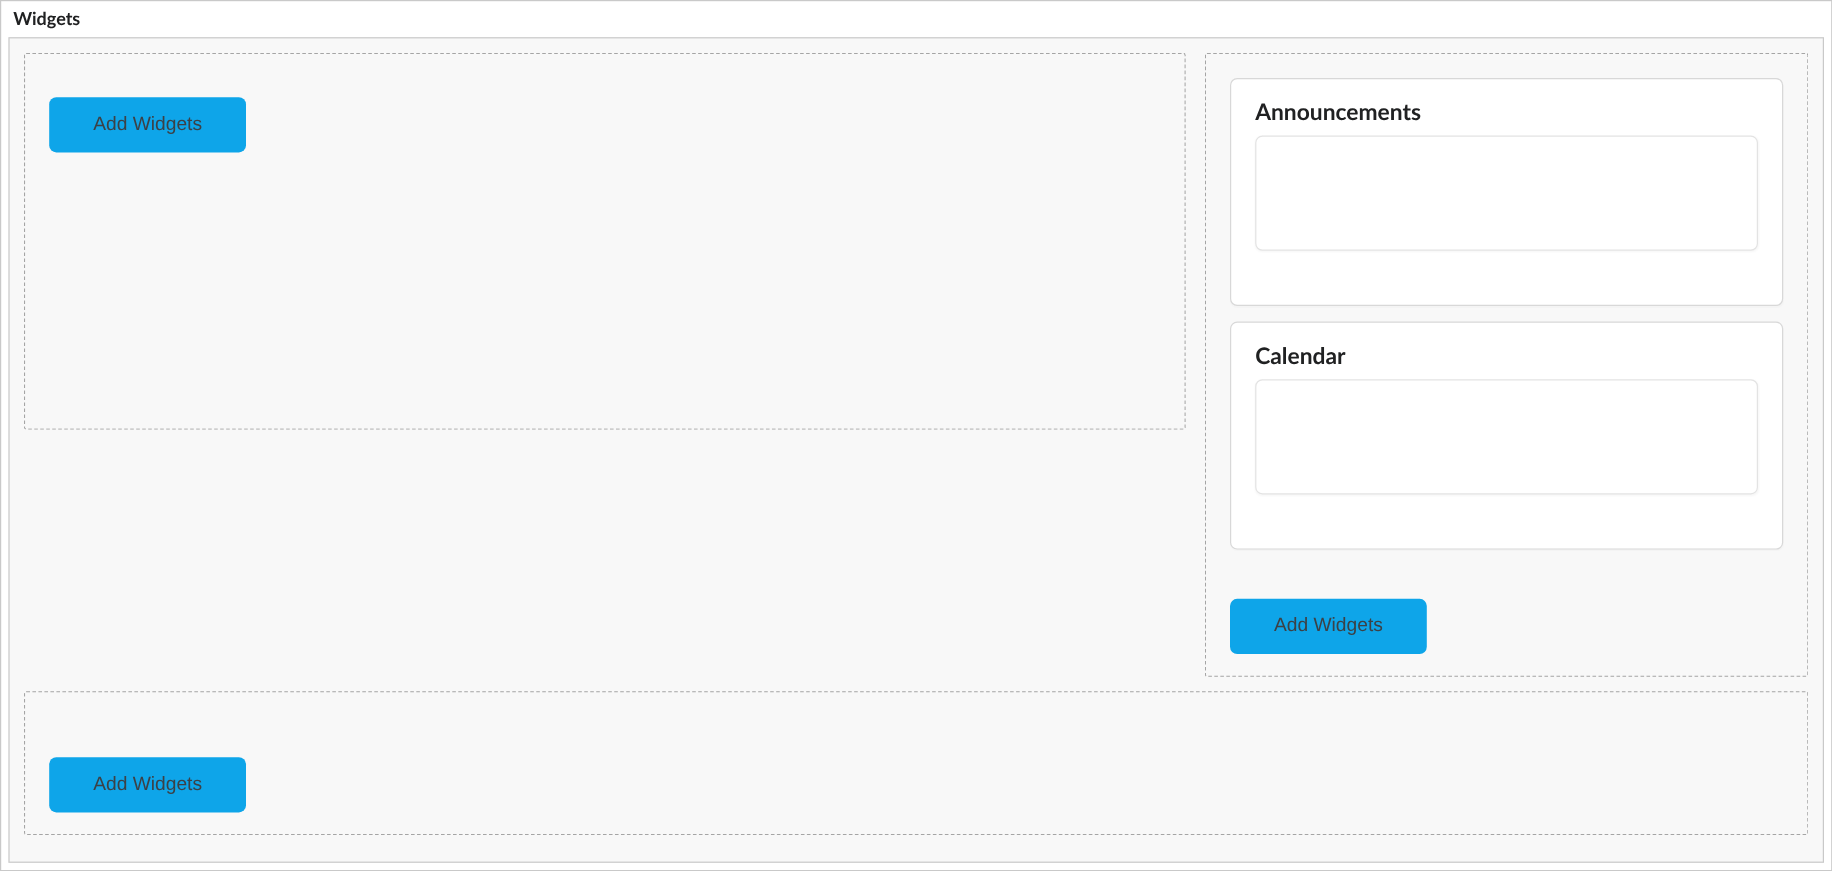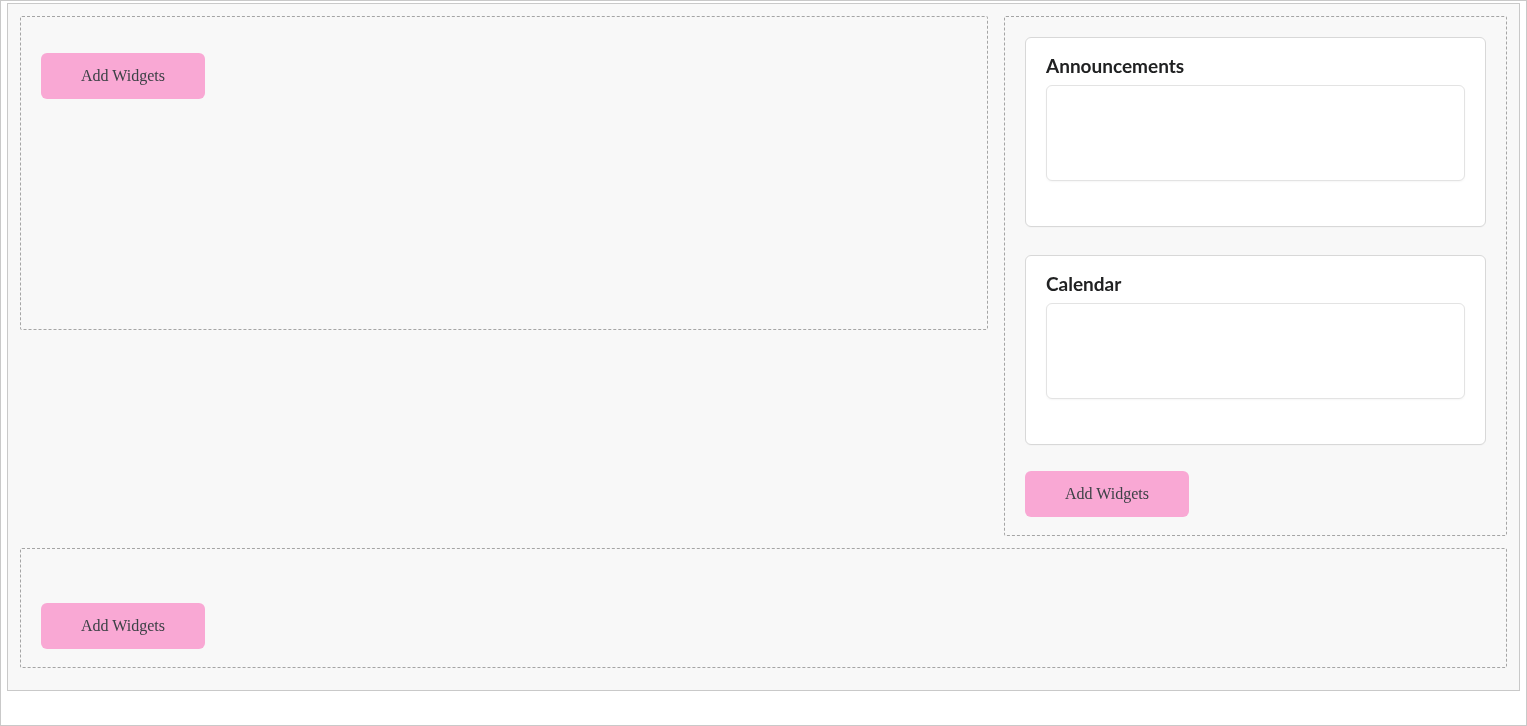--- a/index.html
+++ b/index.html
@@ -119,41 +119,42 @@
     border: 1px solid #e3e3e3;
     border-radius: 6px;
     background: #ffffff;
     box-shadow: 0 1px 2px rgba(0,0,0,0.04);
   }
 
   .add-btn {
     margin-top: 16px;
     width: 164px;
     height: 46px;
-    background: #f9a8d4;
+    background: #0ea5e9;
     border: none;
     border-radius: 6px;
     font-size: 16px;
     font-weight: 400;
     color: #3c4146;
     cursor: pointer;
-    font-family: Liberation Serif, serif;
+    font-family: Liberation Sans, sans-serif;
   }
 
   .right-widgets {
     display: flex;
     flex-direction: column;
-    gap: 28px;
+    gap: 13px;
     flex: 1;
   }
 </style>
 </head>
 <body>
 
 <div class="outer-frame">
+  <div class="section-title">Widgets</div>
 
   <div class="inner-frame">
 
     <div class="top-row">
 
       <div class="drop-zone zone-left">
         <button class="add-btn">Add Widgets</button>
       </div>
 
       <div class="drop-zone zone-right">

